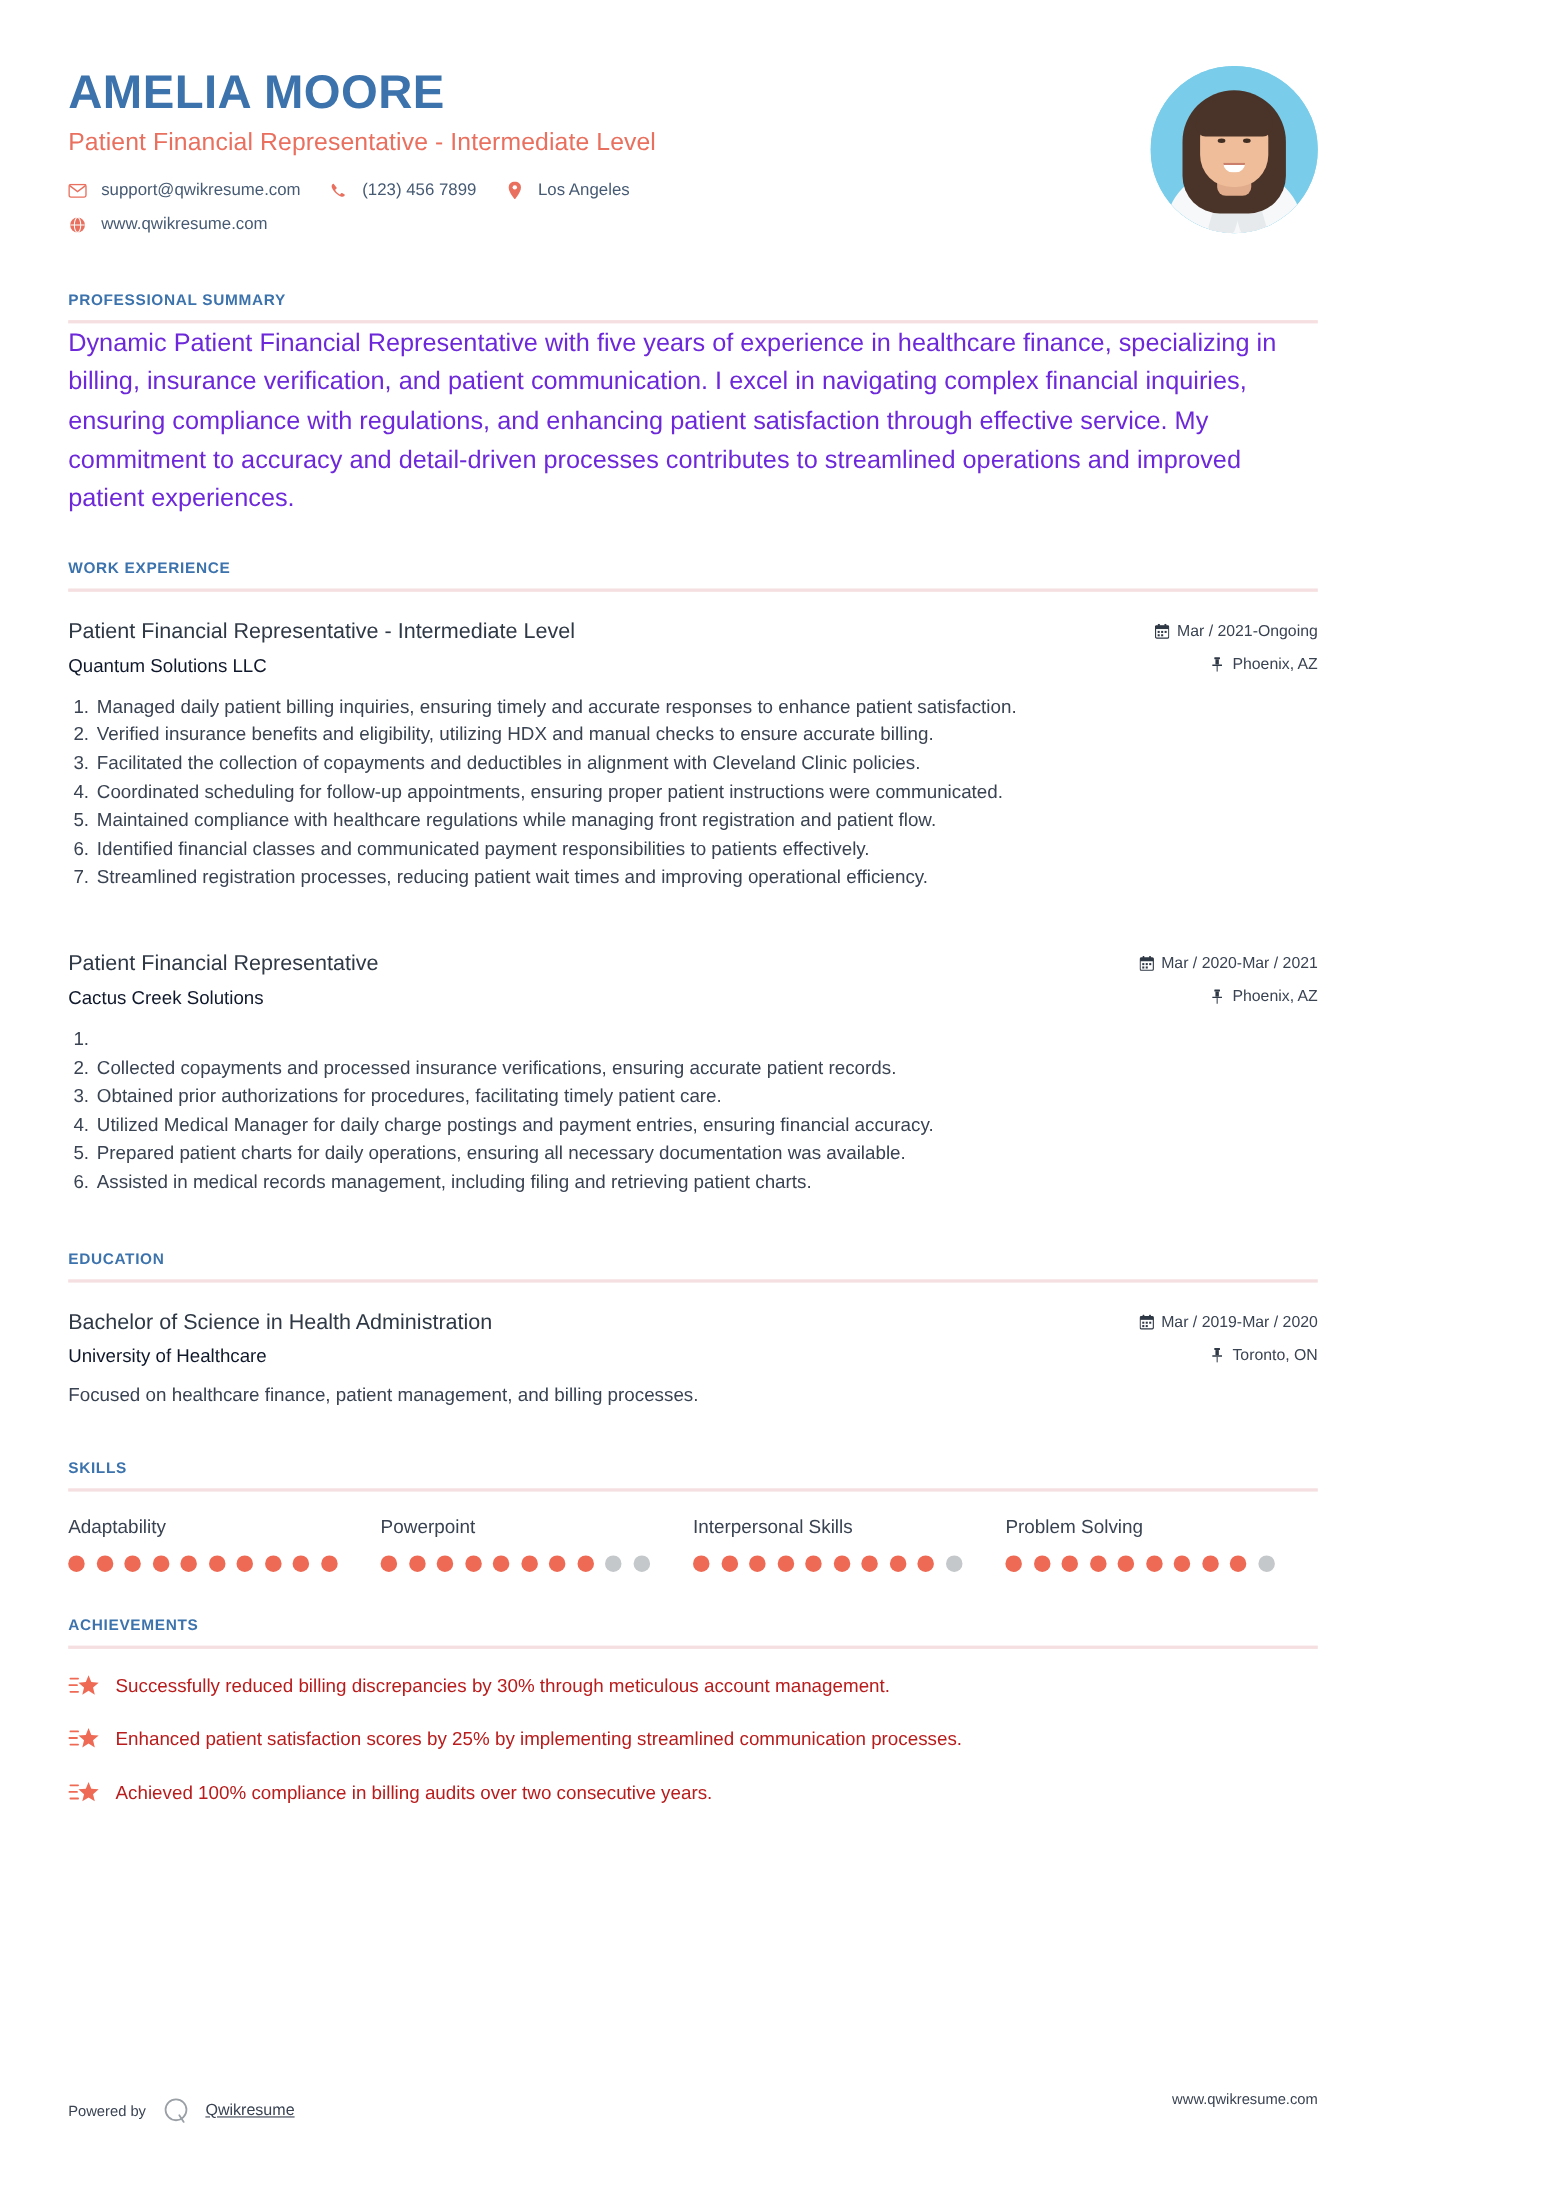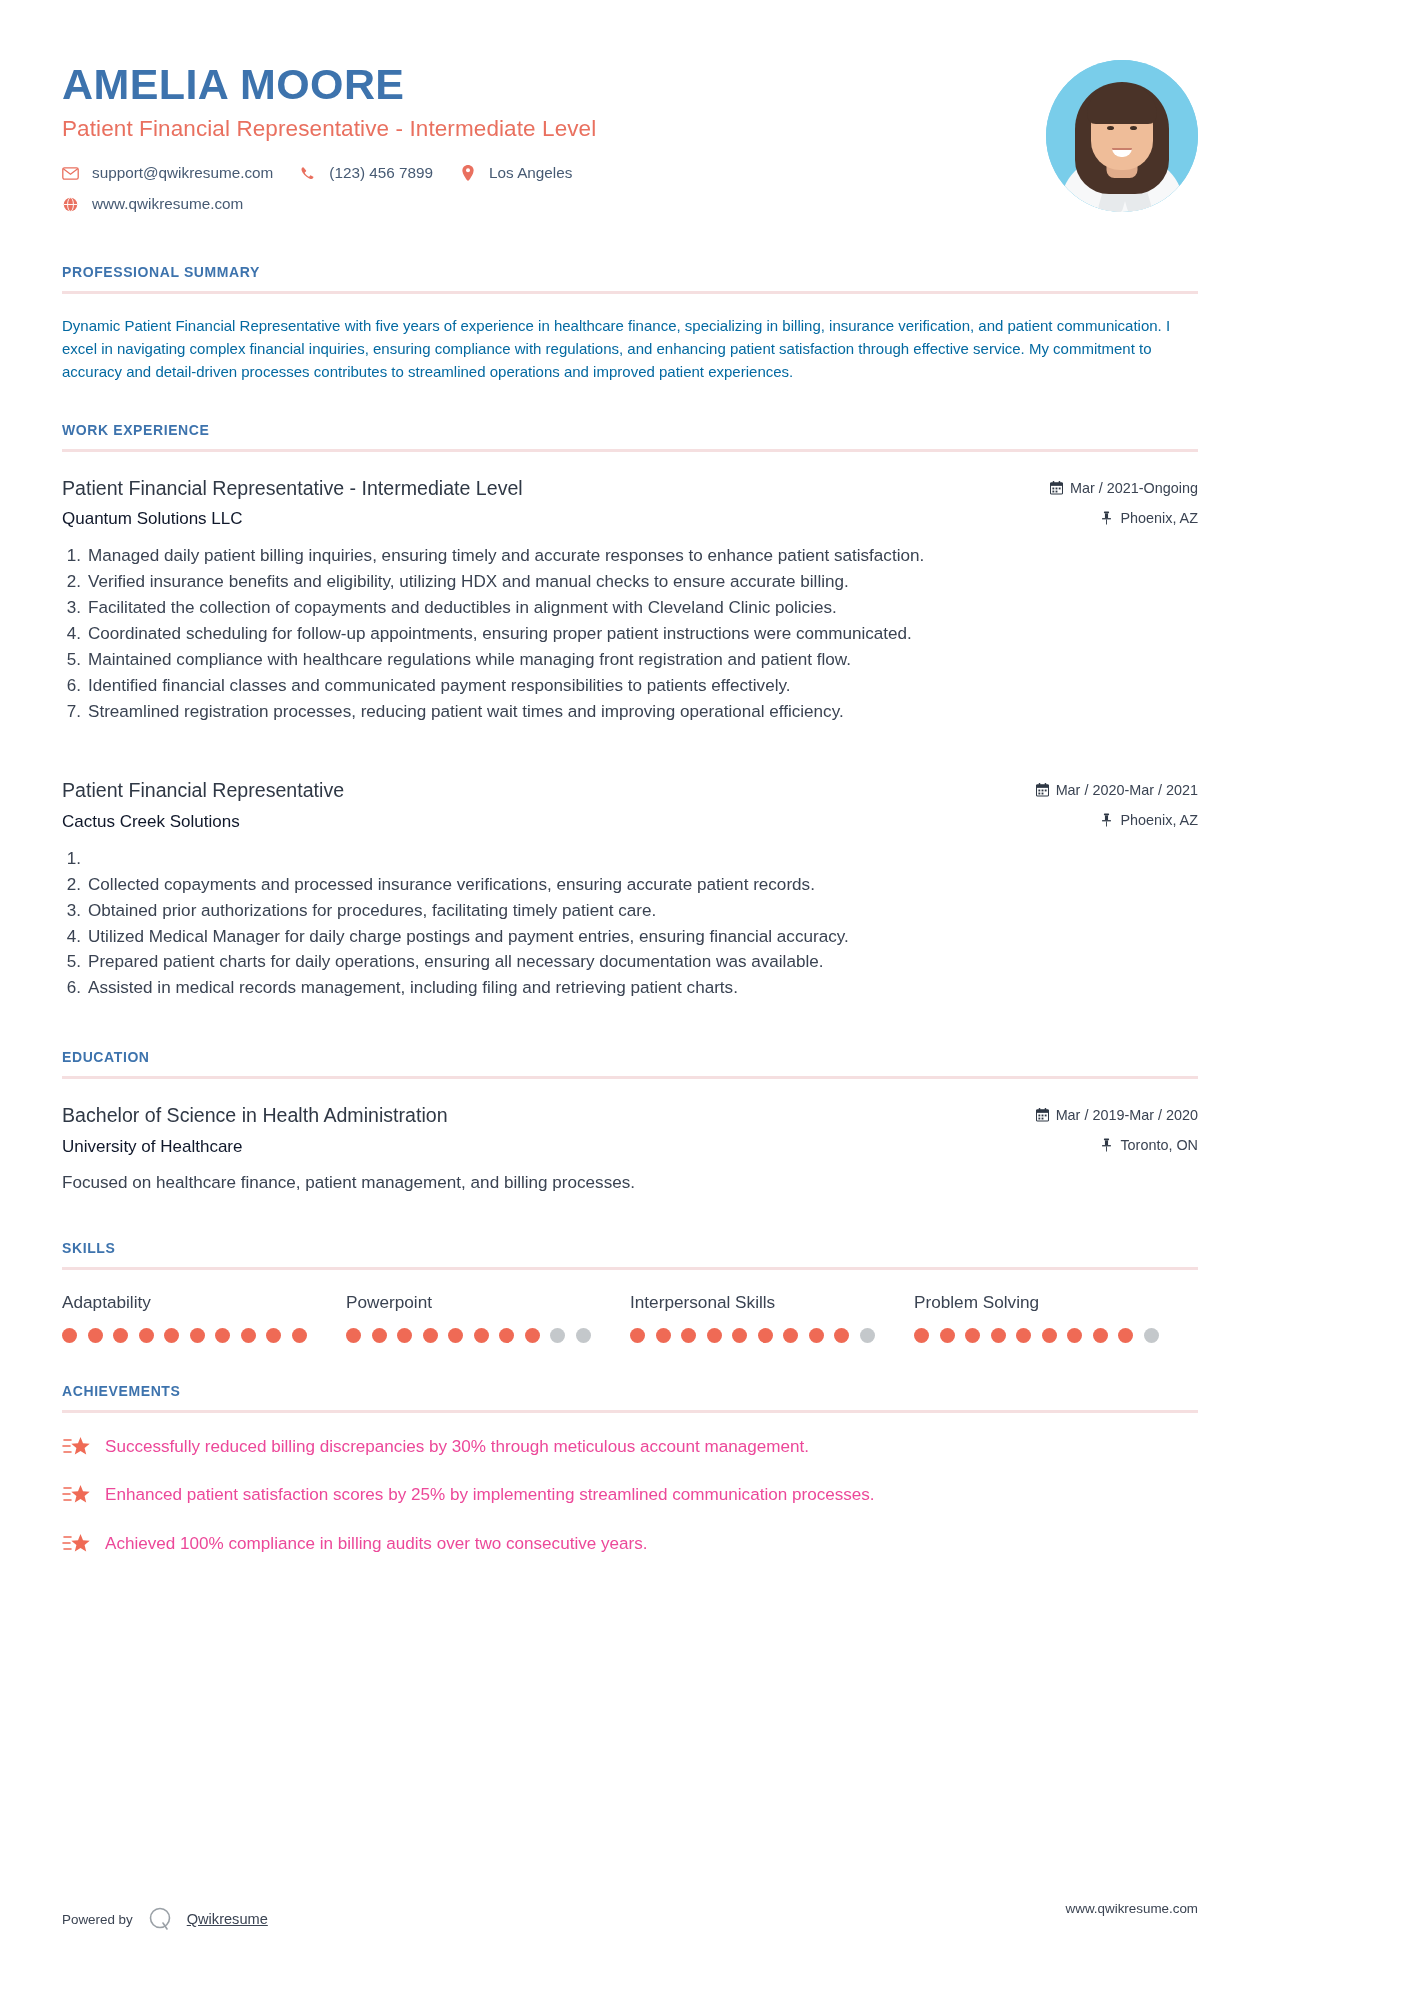--- a/index.html
+++ b/index.html
@@ -135,24 +135,23 @@
     letter-spacing: 0.6px;
   }
   .section-rule {
     height: 3px;
     background: #f5dfe0;
     margin-top: 11px;
     width: 100%;
   }
 
   .summary-text {
-    margin-top: 21px;
-    font-size: 15px;
+    font-size: 23px;
     line-height: 1.53;
-    color: #0369a1;
+    color: #6d28d9;
   }
 
   
   .entry { margin-top: 23px; }
   .entry-head {
     display: flex;
     justify-content: space-between;
     align-items: flex-start;
   }
   .entry-left { flex: 1 1 auto; }
@@ -222,21 +221,21 @@
   .ach-icon {
     flex: 0 0 auto;
     width: 30px; height: 24px;
     margin-right: 13px;
     position: relative;
     color: #ef6a55;
   }
   .ach-text {
     font-size: 17.1px;
     line-height: 1.45;
-    color: #ec4899;
+    color: #b91c1c;
   }
 
   
   .footer {
     position: absolute;
     left: 62px; right: 62px;
     bottom: 56px;
     display: flex;
     justify-content: space-between;
     align-items: center;

